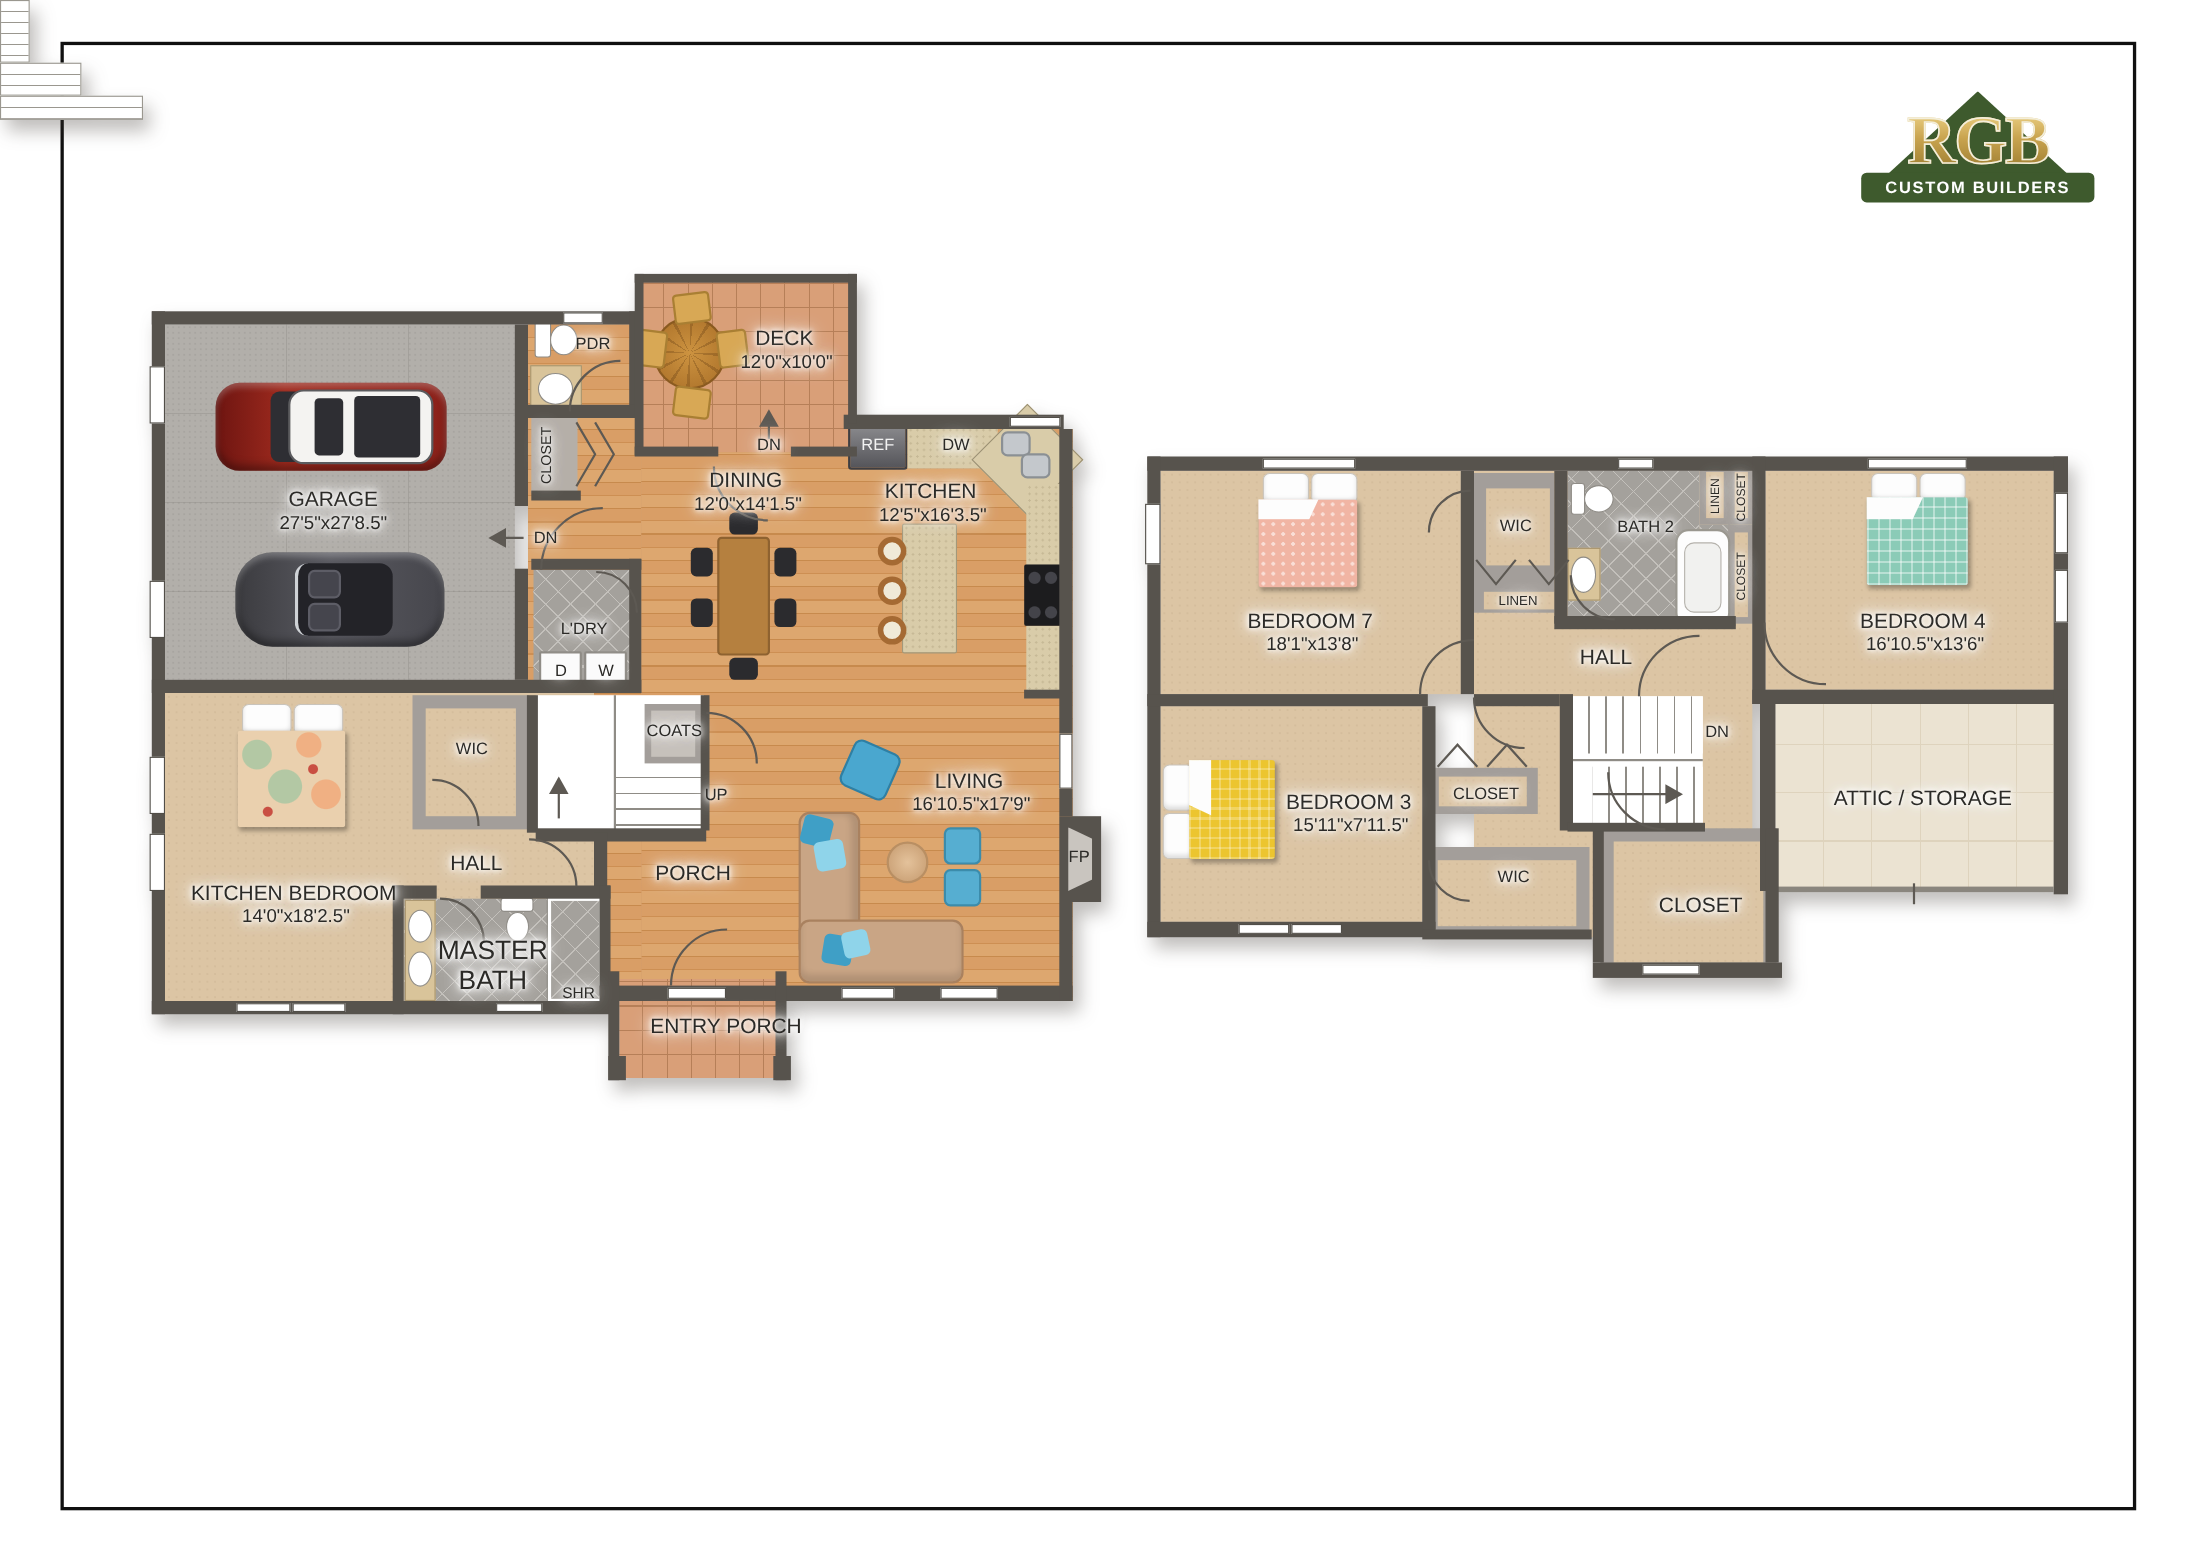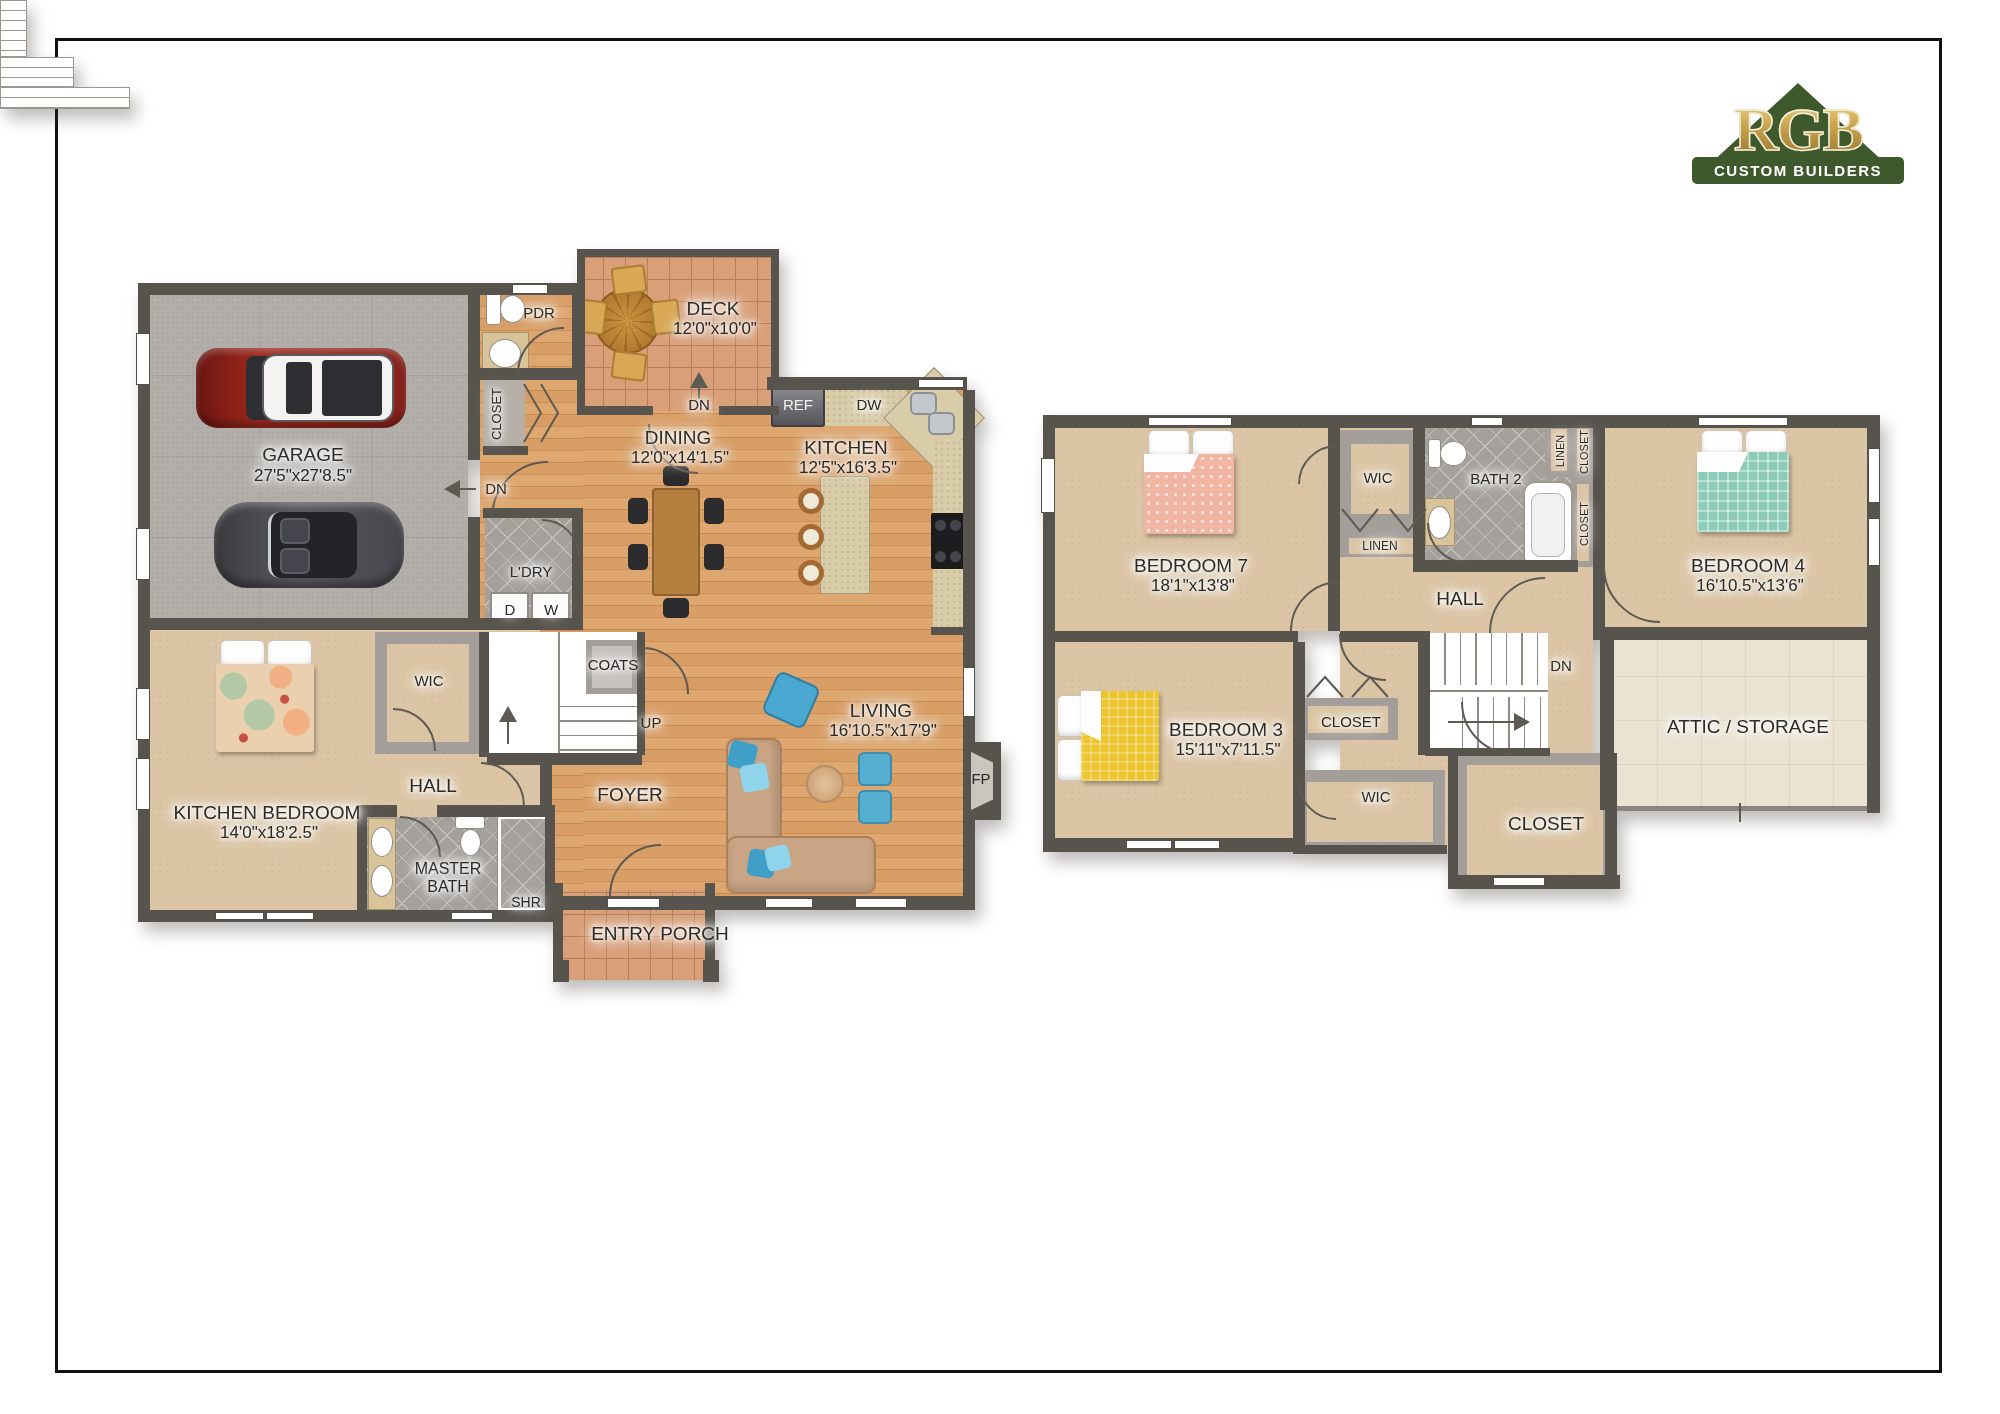--- a/index.html
+++ b/index.html
@@ -348,29 +348,29 @@
   <div class="lb dim" style="left:715px;top:329px">12'0"x10'0"</div>
   <div class="lb sm" style="left:699px;top:405px">DN</div>
   <div class="lb" style="left:678px;top:438px">DINING</div>
   <div class="lb dim" style="left:680px;top:458px">12'0"x14'1.5"</div>
   <div class="lb" style="left:846px;top:448px">KITCHEN</div>
   <div class="lb dim" style="left:848px;top:468px">12'5"x16'3.5"</div>
   <div class="lb wlbl" style="left:798px;top:405px">REF</div>
   <div class="lb sm" style="left:869px;top:405px">DW</div>
   <div class="lb sm" style="left:613px;top:665px">COATS</div>
   <div class="lb sm" style="left:651px;top:723px">UP</div>
-  <div class="lb" style="left:630px;top:795px">FOYER</div>
+  <div class="lb" style="left:630px;top:795px">PORCH</div>
   <div class="lb" style="left:881px;top:711px">LIVING</div>
   <div class="lb dim" style="left:883px;top:731px">16'10.5"x17'9"</div>
   <div class="lb sm" style="left:981px;top:779px;text-shadow:none">FP</div>
   <div class="lb" style="left:267px;top:813px">KITCHEN BEDROOM</div>
   <div class="lb dim" style="left:269px;top:833px">14'0"x18'2.5"</div>
   <div class="lb sm" style="left:429px;top:681px">WIC</div>
   <div class="lb" style="left:433px;top:786px">HALL</div>
-  <div class="lb wrap2" style="left:448px;top:878px;font-size:16px">MASTER BATH</div>
+  <div class="lb wrap2" style="left:448px;top:878px;font-size:24px">MASTER BATH</div>
   <div class="lb" style="left:526px;top:902px;font-size:14px">SHR</div>
   <div class="lb" style="left:660px;top:934px">ENTRY PORCH</div>
 
   <div class="lb" style="left:1191px;top:566px">BEDROOM 7</div>
   <div class="lb dim" style="left:1193px;top:586px">18'1"x13'8"</div>
   <div class="lb sm" style="left:1378px;top:478px">WIC</div>
   <div class="lb" style="left:1380px;top:547px;font-size:12px">LINEN</div>
   <div class="lb sm" style="left:1496px;top:479px">BATH 2</div>
   <div class="lb xs vert" style="left:1560px;top:451px">LINEN</div>
   <div class="lb xs vert" style="left:1584px;top:452px">CLOSET</div>

